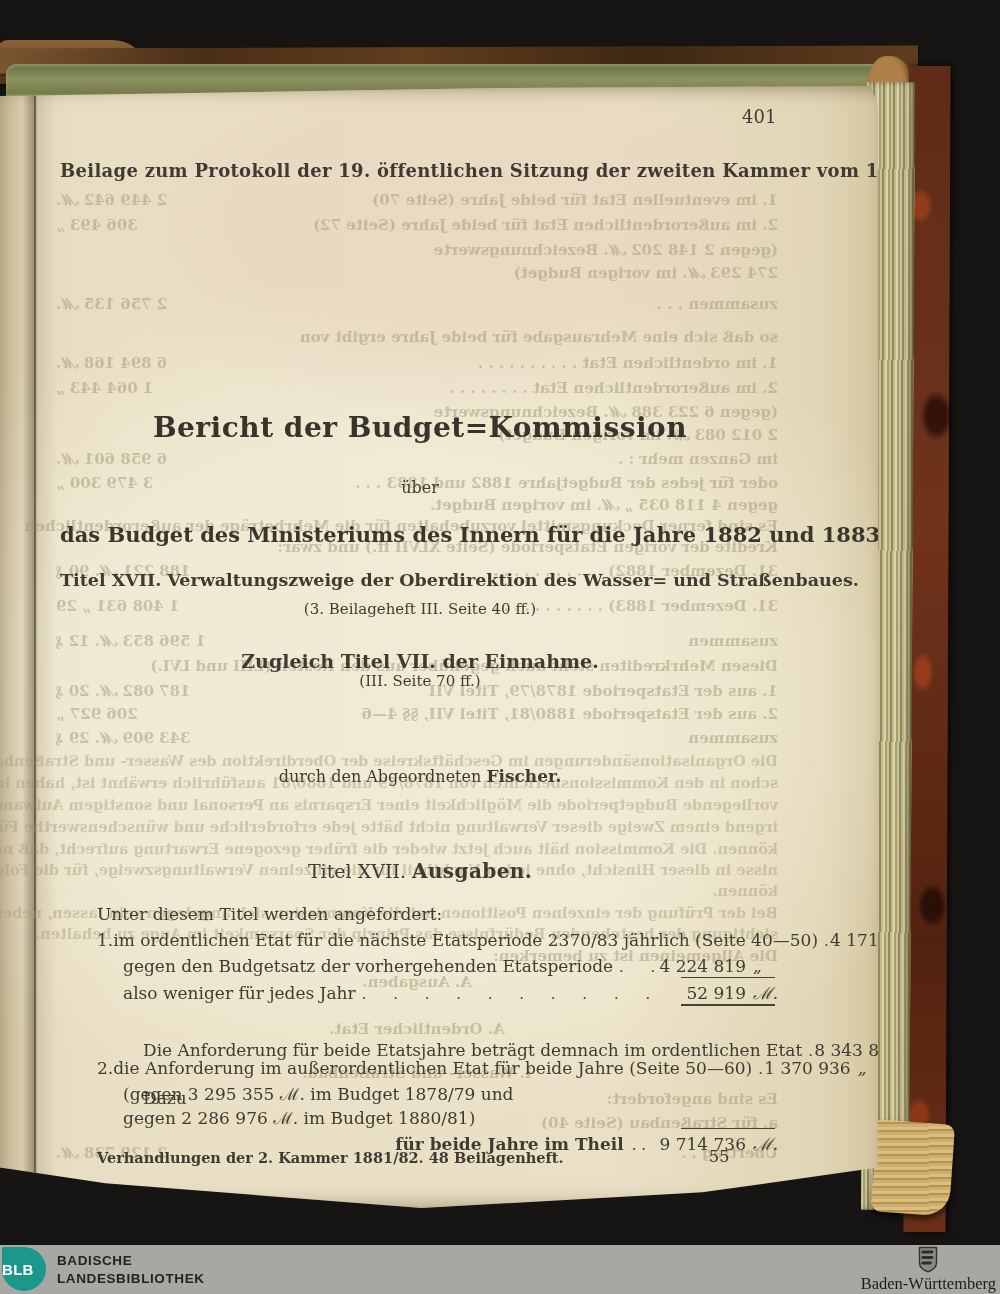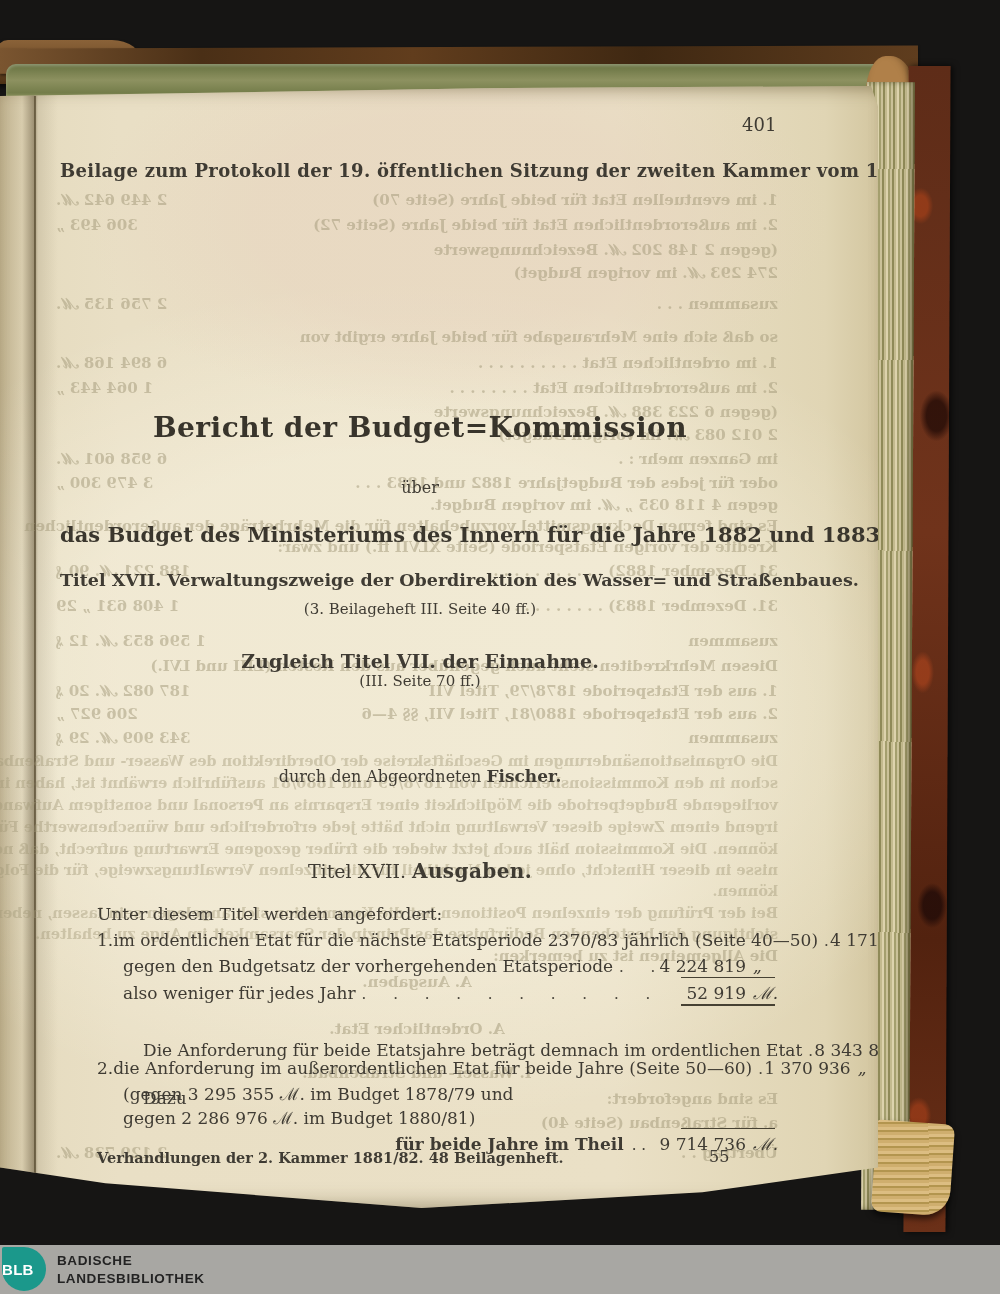--- a/index.html
+++ b/index.html
@@ -46,21 +46,21 @@
   .gutter-line{position:absolute;left:34px;top:10px;width:1.5px;height:97%;background:rgba(60,48,22,.55);}
   
   .bleed{position:absolute;left:56px;top:0;width:722px;height:100%;transform:scaleX(-1);
     color:#a09777;opacity:.5;font-weight:bold;pointer-events:none;}
   .bl{position:absolute;left:0;width:100%;display:flex;justify-content:space-between;
       font-size:15px;line-height:1;white-space:nowrap;}
   .bl.center{justify-content:center;}
   .bl.para{font-size:14.5px;opacity:.85;}
   .bl .bv{padding-left:10px;}
   
-  .pagenum{position:absolute;left:742px;top:28px;font-size:18px;}
+  .pagenum{position:absolute;left:742px;top:20px;font-size:18px;}
   .c-line{position:absolute;left:60px;width:720px;text-align:center;white-space:nowrap;}
   .hdr{top:74px;font-size:18px;font-weight:bold;letter-spacing:.3px;}
   .title{top:325px;font-size:28px;font-weight:bold;letter-spacing:.5px;color:#38342b;}
   .ueber{top:392px;font-size:16px;}
   .subject{top:436px;font-size:21px;font-weight:bold;color:#3a362d;}
   .section{top:484px;font-size:17.5px;font-weight:bold;}
   .sref{top:514px;font-size:15px;}
   .also{top:564px;font-size:19px;font-weight:bold;}
   .aref{top:586px;font-size:15px;}
   .erst{top:637px;font-size:15px;}
@@ -318,14 +318,23 @@
   </div>
 
   <div class="bottombar">
     <div class="blb-badge">
         <span>BLB</span>
       </div>
     <div class="libname">
       <div>BADISCHE</div>
       <div>LANDESBIBLIOTHEK</div>
     </div>
+    <div class="bw">
+      <svg width="20" height="27" viewBox="0 0 20 27">
+        <path d="M1.5 1.5 h17 v15 c0 5-4.5 8-8.5 9.3 C6 24.5 1.5 21.5 1.5 16.5 Z" fill="#8b8983" stroke="#35332f" stroke-width="1.4"></path>
+        <rect x="4" y="4.5" width="12" height="3" rx="1.4" fill="#2f2d29" transform="skewX(-6)"></rect>
+        <rect x="4.6" y="10" width="12" height="3" rx="1.4" fill="#2f2d29" transform="skewX(-6)"></rect>
+        <rect x="5.2" y="15.5" width="10.5" height="3" rx="1.4" fill="#2f2d29" transform="skewX(-6)"></rect>
+      </svg>
+      <div class="bwt">Baden-Württemberg</div>
+    </div>
   </div>
 </div>
 
 </body></html>

